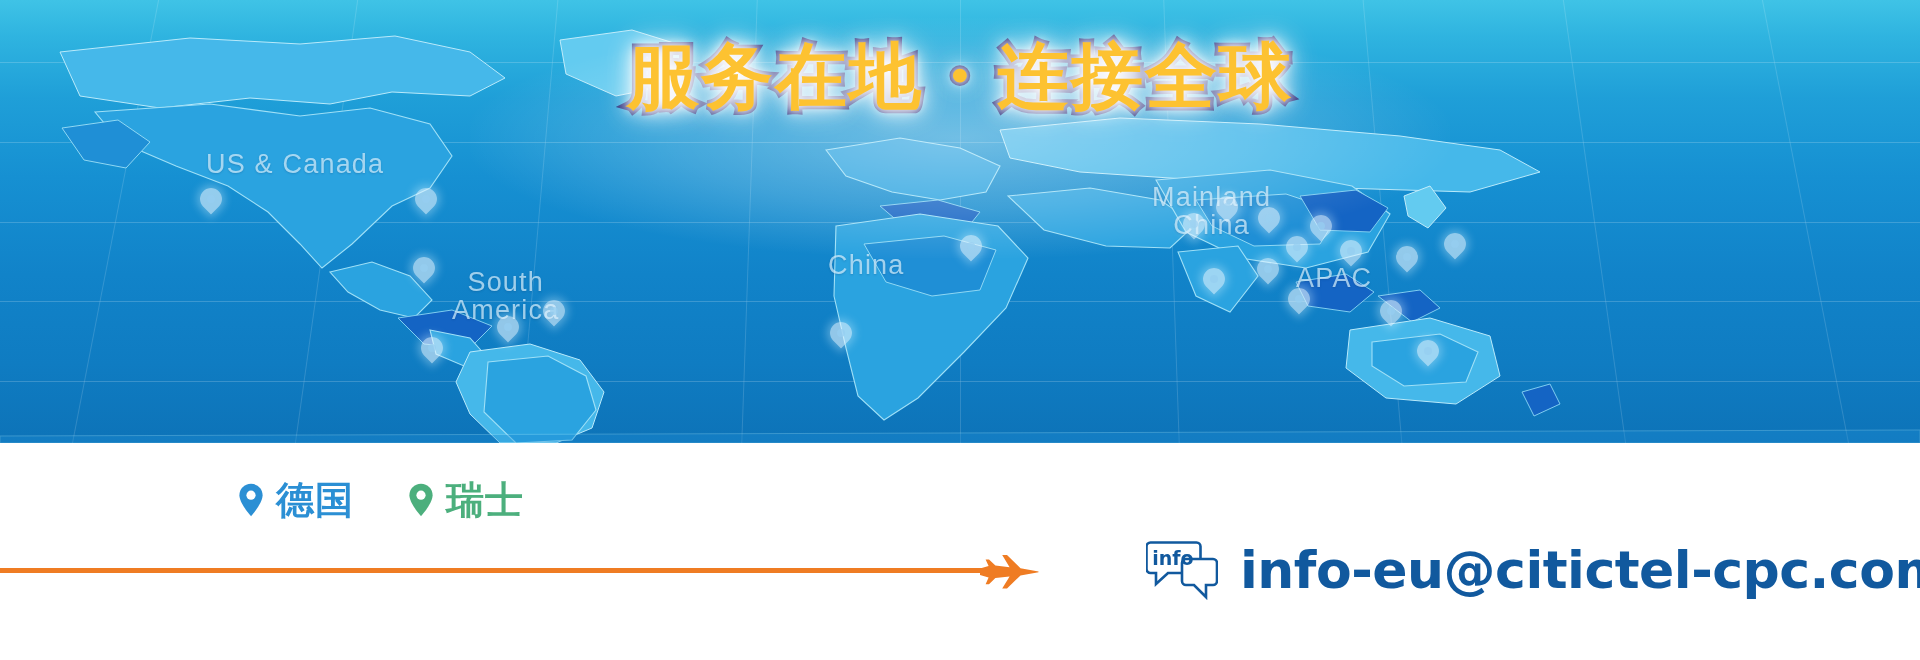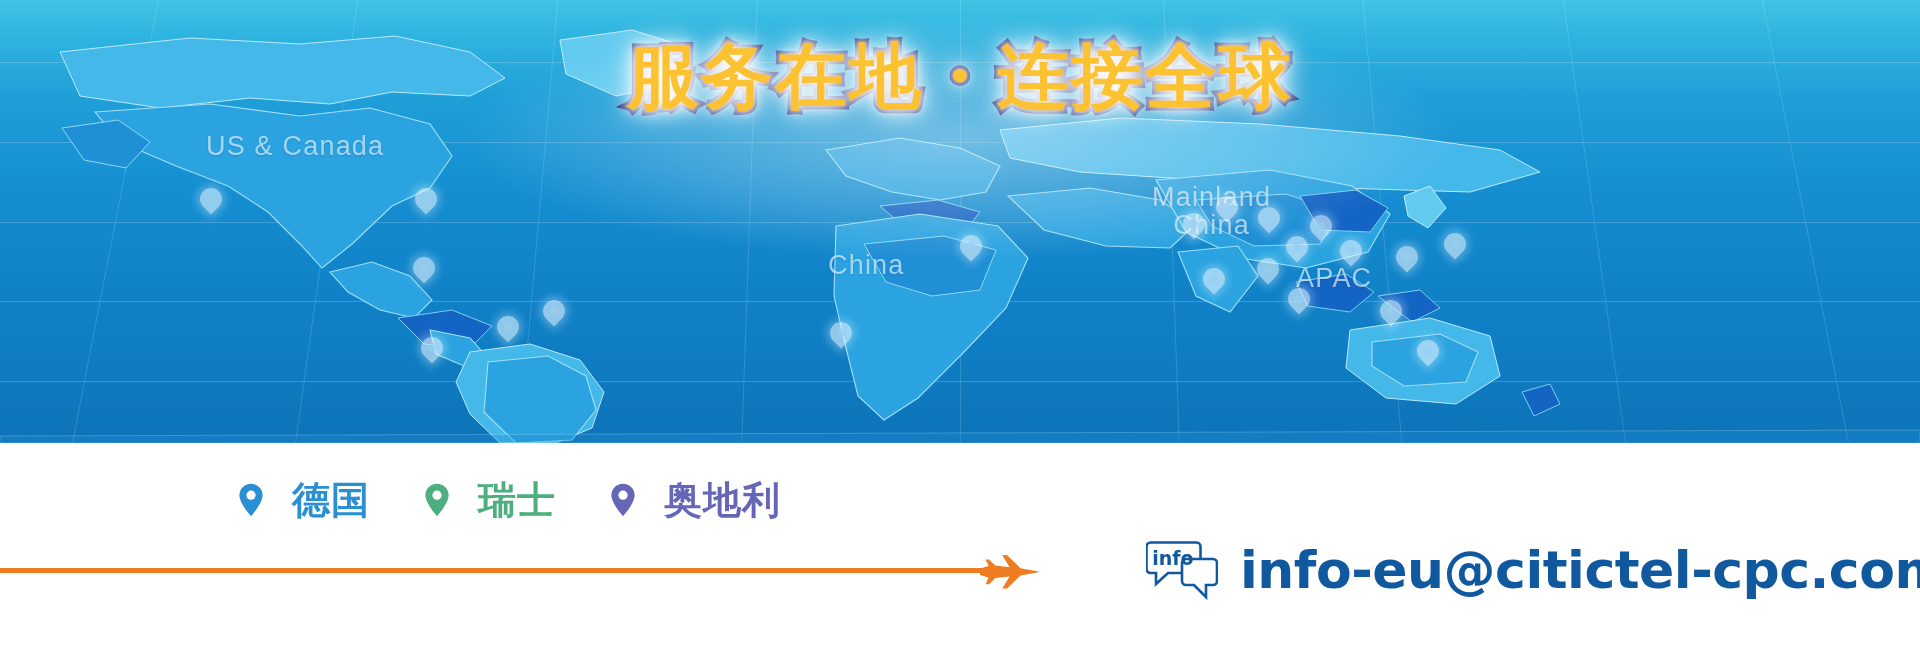--- a/index.html
+++ b/index.html
@@ -165,21 +165,21 @@
     position: absolute;
     left: 238px;
     top: 38px;
     display: flex;
     align-items: center;
     gap: 54px;
   }
   .loc {
     display: flex;
     align-items: center;
-    gap: 28px;
+    gap: 12px;
   }
   .loc .pin {
     width: 26px;
     height: 34px;
     flex: 0 0 auto;
   }
   .loc .name {
     font-family: "DejaVu Sans", "Liberation Sans", sans-serif;
     font-size: 38px;
     font-weight: 700;
@@ -307,21 +307,23 @@
       <path class="land-pale" d="M1404,196 L1430,186 L1446,208 L1428,228 L1408,216 Z"></path>
 
       <path class="land-light" d="M1350,330 L1430,318 L1490,336 L1500,376 L1456,404 L1386,398 L1346,368 Z"></path>
       <path class="land" d="M1372,342 L1440,334 L1478,352 L1466,382 L1404,386 L1372,366 Z"></path>
 
       <path class="land-deep" d="M1522,392 L1550,384 L1560,404 L1534,416 Z"></path>
 
       <path class="land-mid" d="M0,436 L1920,430 L1920,443 L0,443 Z" opacity=".35"></path>
     </svg>
 
-    <div class="region" style="left:206px;top:132px">US &amp; Canada</div>
+    <div class="region" style="left:206px;top:150px">US &amp; Canada</div>
+    <div class="region" style="left:452px;top:268px;text-align:center">South
+America</div>
     <div class="region" style="left:828px;top:251px">China</div>
     <div class="region" style="left:1152px;top:183px;text-align:center">Mainland
 China</div>
     <div class="region" style="left:1296px;top:264px">APAC</div>
 
     <div id="mappins">
         <div class="mappin" style="left: 200px; top: 188px;">
           <i></i>
           <b></b>
         </div>
@@ -427,27 +429,20 @@
       </div>
 
       <div class="loc">
         <svg class="pin" viewBox="0 0 26 34">
           <path id="pin1" d="M13,0.8 C6.3,0.8 1.4,6 1.4,12.3 C1.4,20.4 13,33.2 13,33.2 C13,33.2 24.6,20.4 24.6,12.3 C24.6,6 19.7,0.8 13,0.8 Z" fill="#4caf7d"></path>
           <circle cx="13" cy="12.2" r="4.6" fill="#ffffff"></circle>
         </svg>
         <span class="name" style="color: rgb(76, 175, 125);">瑞士</span>
       </div>
 
-      <div class="loc">
-        <svg class="pin" viewBox="0 0 26 34">
-          <path id="pin2" d="M13,0.8 C6.3,0.8 1.4,6 1.4,12.3 C1.4,20.4 13,33.2 13,33.2 C13,33.2 24.6,20.4 24.6,12.3 C24.6,6 19.7,0.8 13,0.8 Z" fill="#6566b8"></path>
-          <circle cx="13" cy="12.2" r="4.6" fill="#ffffff"></circle>
-        </svg>
-        <span class="name" style="color: rgb(101, 102, 184);">奥地利</span>
-      </div>
     </div>
 
     <div class="rule">
       <div class="bar" id="rulebar" style="background: rgb(239, 124, 35);"></div>
       <svg class="plane" viewBox="0 0 62 40">
         <path id="planepath" d="M58.5,18.4 L40.5,15.2 L27.0,2.0 L22.2,2.0 L29.6,14.2 L15.4,12.6 L9.0,6.4 L5.6,6.4 L8.6,13.0
                  L0,15.6 L0,22.0 L8.6,24.6 L5.6,31.2 L9.0,31.2 L15.4,25.0 L29.6,23.4 L22.2,35.6 L27.0,35.6
                  L40.5,22.4 L58.5,19.2 Z" fill="#ef7c23"></path>
       </svg>
     </div>

